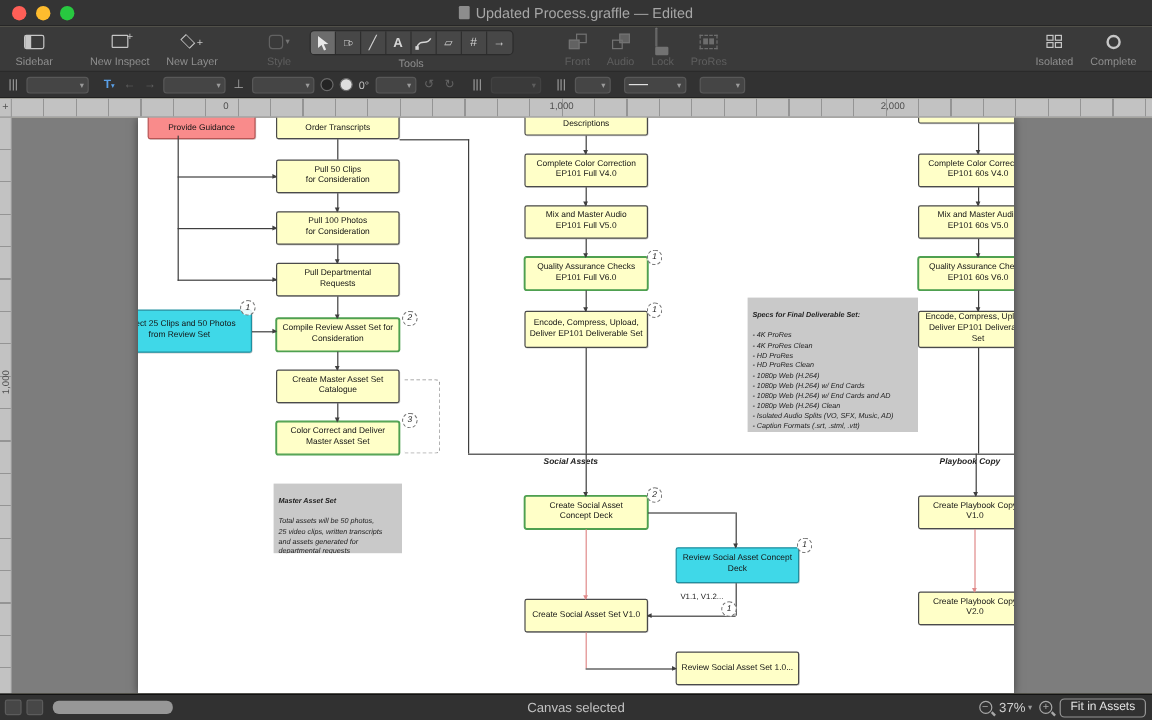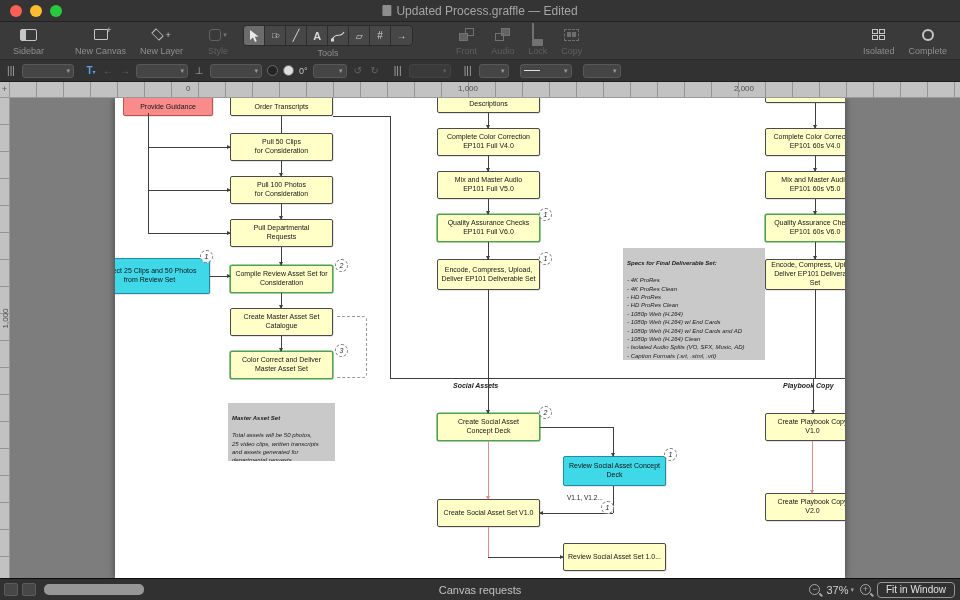--- a/index.html
+++ b/index.html
@@ -127,30 +127,30 @@
           <span class="sidebar-ic"></span>
         </span>
       <span>Sidebar</span>
     </div>
     <div class="tb-item" style="margin-left:24px">
       <span class="tb-icon">
           <span class="canvas-ic">
             <span class="plus-mini">+</span>
           </span>
         </span>
-      <span>New Canvas</span>
+      <span>New Inspect</span>
     </div>
     <div class="tb-item">
       <span class="tb-icon">
           <span class="layer-ic"></span>
           <span class="plus-mini" style="position:static">+</span>
         </span>
       <span>New Layer</span>
     </div>
-    <div class="tb-item dim" style="margin-left:18px">
+    <div class="tb-item dim" style="margin-left:34px">
       <span class="tb-icon">
           <span class="style-ic"></span>
           <span style="font-size:7px">▾</span>
         </span>
       <span>Style</span>
     </div>
     <div class="tb-item" style="margin-left:8px">
       <div class="seg">
         <span class="seg-btn sel">
           <svg width="12" height="14" viewBox="0 0 12 14">
@@ -196,21 +196,21 @@
         </span>
       <span>Lock</span>
     </div>
     <div class="tb-item dim">
       <span class="tb-icon">
           <span class="group-ic">
             <i></i>
             <i></i>
           </span>
         </span>
-      <span>Copy</span>
+      <span>ProRes</span>
     </div>
     <div class="tb-item" style="margin-left:auto">
       <span class="tb-icon">
           <span class="grid4">
             <i></i>
             <i></i>
             <i></i>
             <i></i>
           </span>
         </span>
@@ -400,25 +400,25 @@
         <div class="badge" style="left:486px;top:403px">1</div>
 
       </div>
     </div>
   </div>
 
   <div class="statusbar">
     <span class="mini-btn"></span>
     <span class="mini-btn"></span>
     <span class="hthumb"></span>
-    <span class="status-text">Canvas requests</span>
+    <span class="status-text">Canvas selected</span>
     <div class="zoomctl">
       <span class="mag">−</span>
       <span class="zoom-val">
         <span>37%</span>
         <span class="zoom-chev">▾</span>
       </span>
       <span class="mag">+</span>
-      <span class="fit-btn">Fit in Window</span>
+      <span class="fit-btn">Fit in Assets</span>
     </div>
   </div>
 
 </div>
 
 </body></html>

